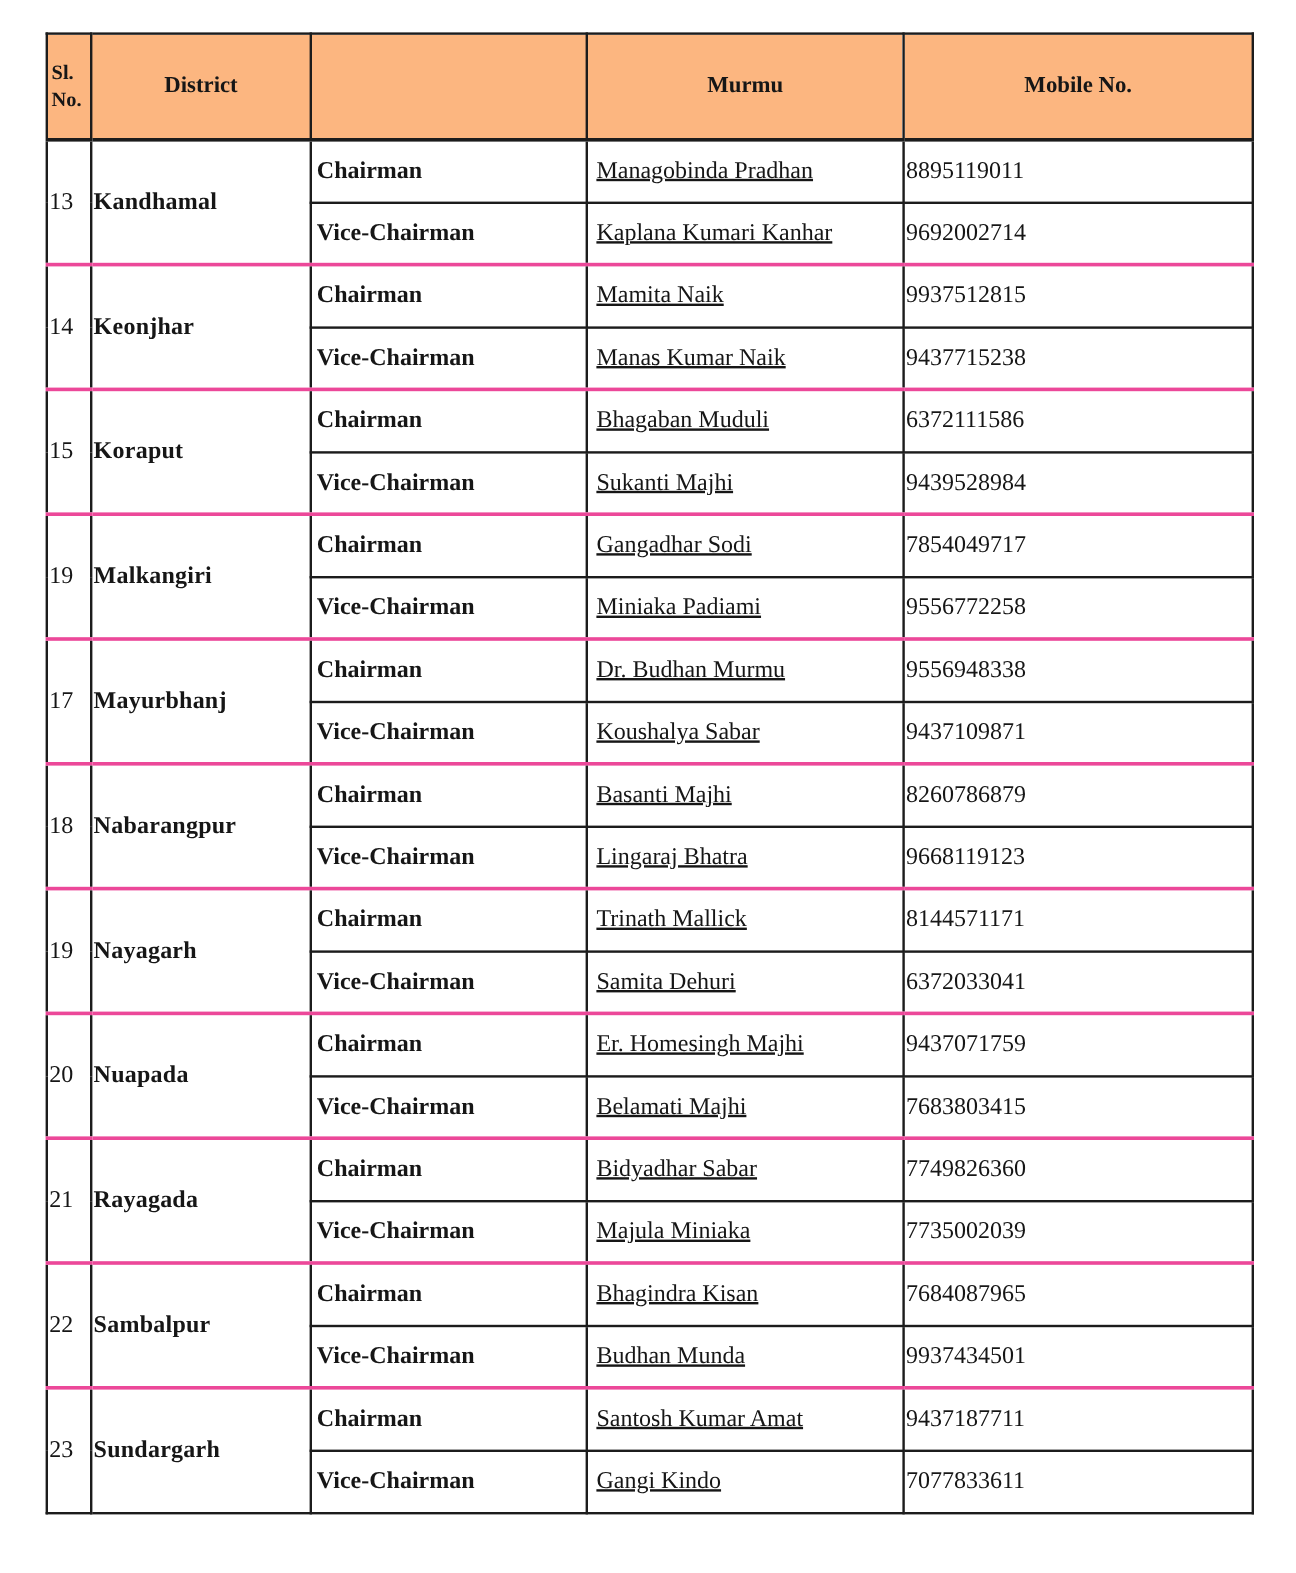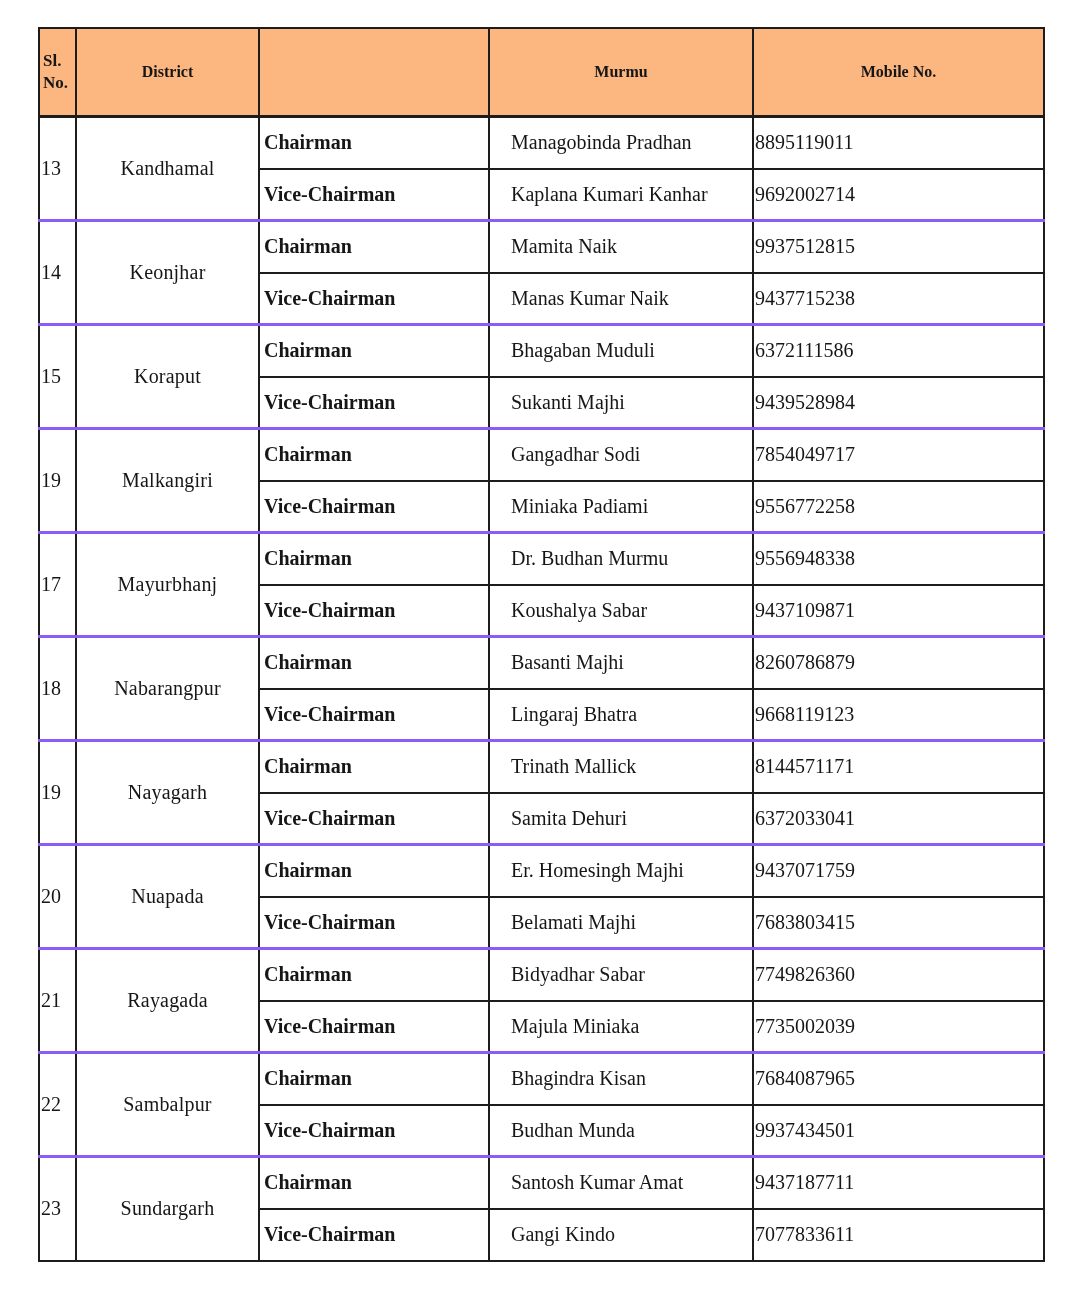--- a/index.html
+++ b/index.html
@@ -25,50 +25,50 @@
     border: 2px solid #1c1c1c;
   }
   th, td {
     border: 2px solid #1c1c1c;
     overflow: hidden;
     white-space: nowrap;
   }
   thead th {
     background: #FCB680;
     height: 84px;
-    font-size: 16px;
+    font-size: 19px;
     font-weight: bold;
     text-align: center;
     border-bottom: 3px solid #1c1c1c;
     vertical-align: middle;
   }
   th.sl-header {
     text-align: left;
     font-size: 17px;
     padding-left: 3px;
     line-height: 1.3;
   }
   th.sl-header span { display: block; }
   tbody tr { height: 52px; }
   tbody td {
     font-size: 20px;
     vertical-align: middle;
   }
-  tr.district-first td { border-top: 3px solid #8b5cf6; }
+  tr.district-first td { border-top: 3px solid #ec4899; }
   td.sl-cell { text-align: left; }
   td.district-cell {
-    text-align: center;
-    font-weight: normal;
+    text-align: left;
+    font-weight: bold;
     letter-spacing: 0.2px;
   }
   td.role-cell {
     font-weight: bold;
     padding-left: 4px;
   }
-  td.name-cell { padding-left: 21px; }
+  td.name-cell { padding-left: 7px; text-decoration: underline; }
   td.mobile-cell { }
 </style>
 </head>
 <body>
 
 <div class="page">
   <table class="officials">
     <colgroup>
       <col style="width:37px">
       <col style="width:183px">

